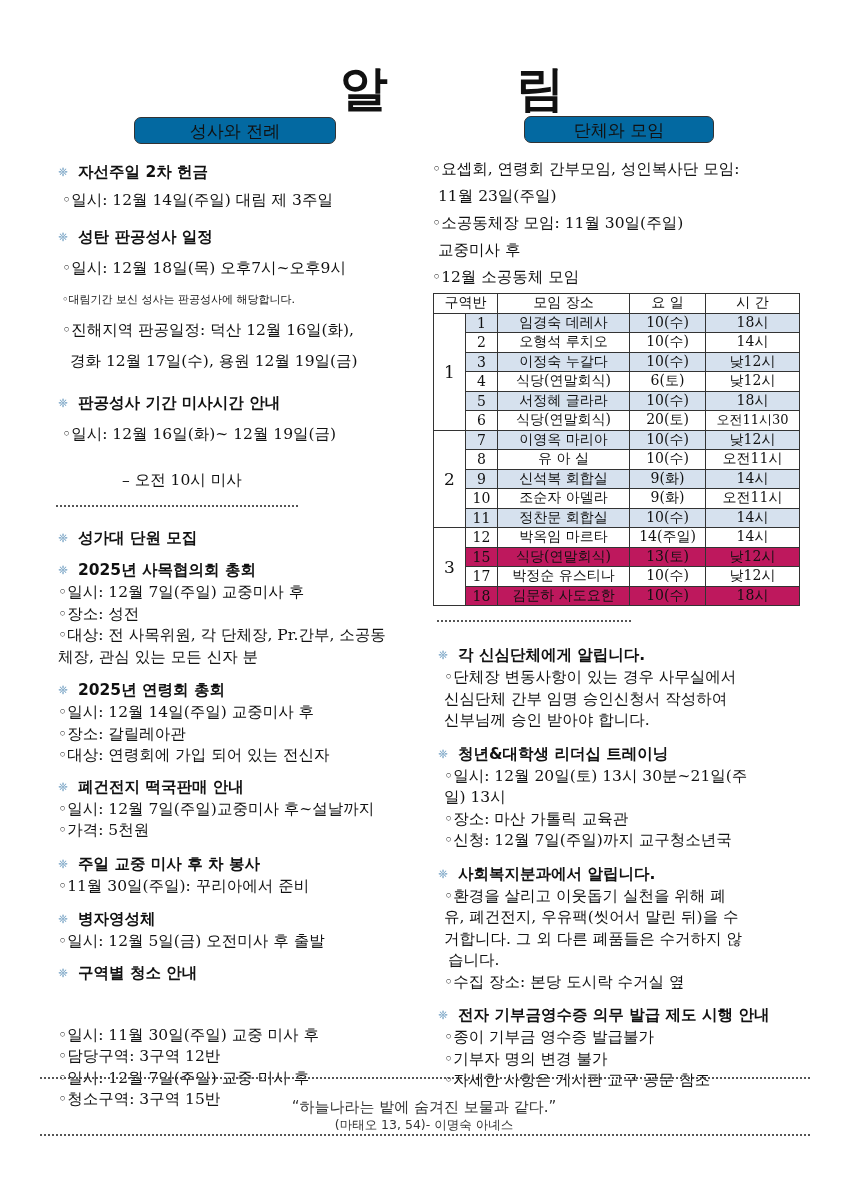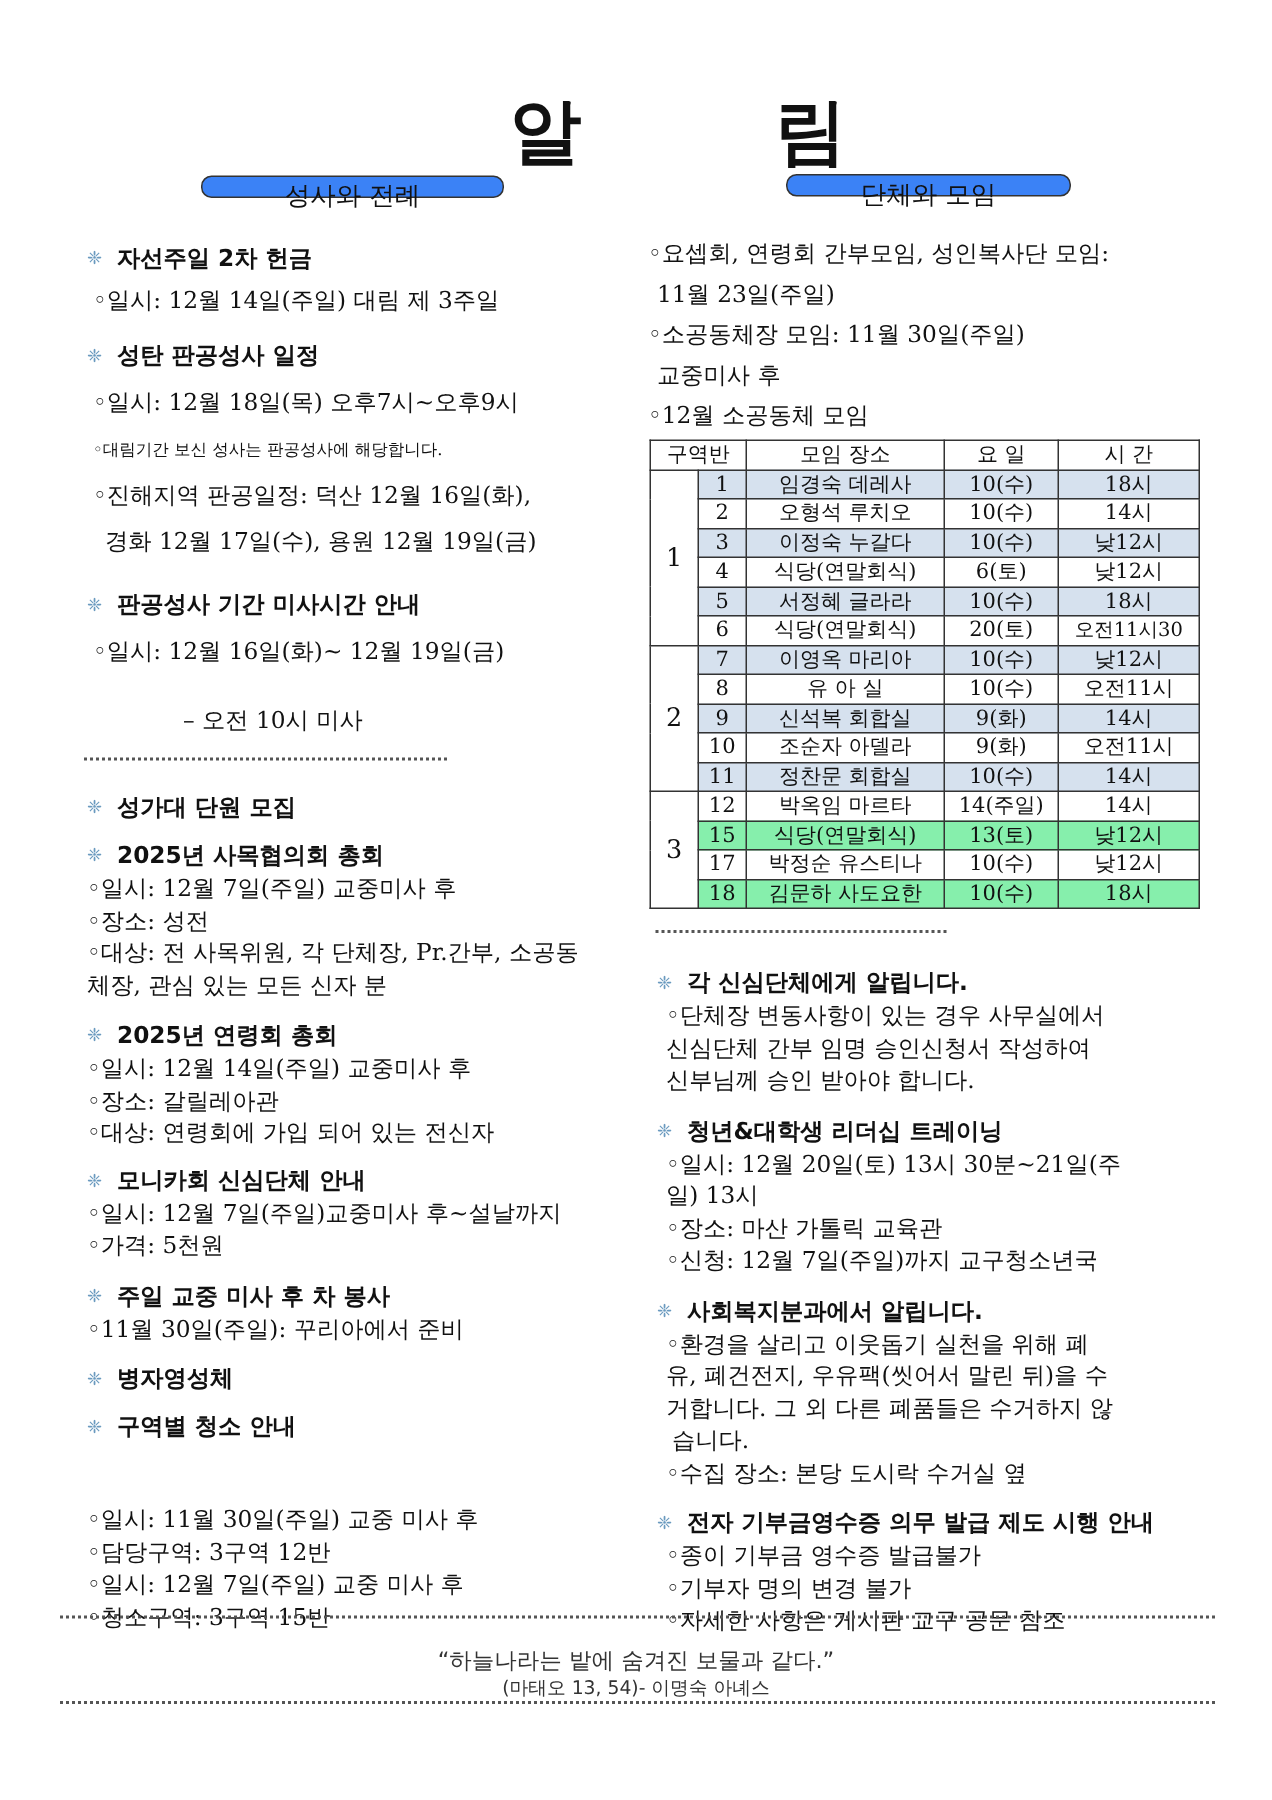--- a/index.html
+++ b/index.html
@@ -1,35 +1,35 @@
 <!DOCTYPE html>
 <html><head>
 <meta charset="utf-8">
 <style>
   html, body { margin:0; padding:0; background:#ffffff; }
   body { width:848px; height:1200px; position:relative; overflow:hidden;
          font-family:"DejaVu Serif", serif; color:#111; }
   .title { position:absolute; top:58px; left:0; width:848px; text-align:center;
            font-family:"DejaVu Sans", sans-serif; font-size:48px; font-weight:bold;
            letter-spacing:56px; padding-left:56px; line-height:60px; }
-  .pill { position:absolute; height:15px; background:#3b82f6; border:1.5px solid #333;
+  .pill { position:absolute; height:27px; background:#0369a1; border:1.5px solid #333;
           border-radius:7px; text-align:center; font-family:"DejaVu Sans", sans-serif;
           font-size:17px; line-height:27px; box-sizing:border-box; }
   .col { position:absolute; font-size:15.5px; }
   .h { font-family:"DejaVu Sans", sans-serif; font-weight:bold; font-size:15.5px;
        margin:0; display:flex; align-items:center; }
   .h .ic { color:#6a9abf; font-size:12px; width:22px; display:inline-block; text-align:center; margin-right:4px; }
   .p { margin:0; white-space:nowrap; }
   .dots { border-top:2px dotted #555; height:0; position:absolute; }
   table.sched { position:absolute; left:433px; top:293px; border-collapse:collapse;
                 font-size:14px; text-align:center; }
   table.sched td, table.sched th { border:1px solid #333; padding:0; height:18.5px; font-weight:normal; }
   table.sched th { background:#fff; }
   .shade { background:#d6e1ee; }
-  .shade2 { background:#86efac; }
+  .shade2 { background:#be185d; }
   .u { }
   .footer { position:absolute; left:0; width:848px; text-align:center; font-family:"DejaVu Sans", sans-serif; color:#333; }
 </style>
 </head>
 <body>
 
 <div class="title">알 림</div>
 
 <div class="pill" style="left:134px;top:117px;width:202px;">성사와 전례</div>
 <div class="pill" style="left:524px;top:116px;width:190px;">단체와 모임</div>
@@ -77,35 +77,36 @@
   <div class="h" style="height:22px;margin-top:12px;">
       <span class="ic">❈</span>
       <span>2025년 연령회 총회</span>
     </div>
   <p class="p" style="margin-left:6px;">◦일시: 12월 14일(주일) 교중미사 후</p>
   <p class="p" style="margin-left:6px;">◦장소: 갈릴레아관</p>
   <p class="p" style="margin-left:6px;">◦대상: 연령회에 가입 되어 있는 전신자</p>
 
   <div class="h" style="height:22px;margin-top:10px;">
       <span class="ic">❈</span>
-      <span>모니카회 신심단체 안내</span>
+      <span>폐건전지 떡국판매 안내</span>
     </div>
   <p class="p" style="margin-left:6px;">◦일시: 12월 7일(주일)교중미사 후~설날까지</p>
   <p class="p" style="margin-left:6px;">◦가격: 5천원</p>
 
   <div class="h" style="height:22px;margin-top:12px;">
       <span class="ic">❈</span>
       <span>주일 교중 미사 후 차 봉사</span>
     </div>
   <p class="p" style="margin-left:6px;">◦11월 30일(주일): 꾸리아에서 준비</p>
 
   <div class="h" style="height:22px;margin-top:12px;">
       <span class="ic">❈</span>
       <span>병자영성체</span>
     </div>
+  <p class="p" style="margin-left:6px;">◦일시: 12월 5일(금) 오전미사 후 출발</p>
 
   <div class="h" style="height:22px;margin-top:10px;">
       <span class="ic">❈</span>
       <span>구역별 청소 안내</span>
     </div>
   <p class="p" style="margin-left:6px;margin-top:40px;">◦일시: 11월 30일(주일) 교중 미사 후</p>
   <p class="p" style="margin-left:6px;">◦담당구역: 3구역 12반</p>
   <p class="p" style="margin-left:6px;">◦일시: 12월 7일(주일) 교중 미사 후</p>
   <p class="p" style="margin-left:6px;">◦청소구역: 3구역 15반</p>
 </div>

